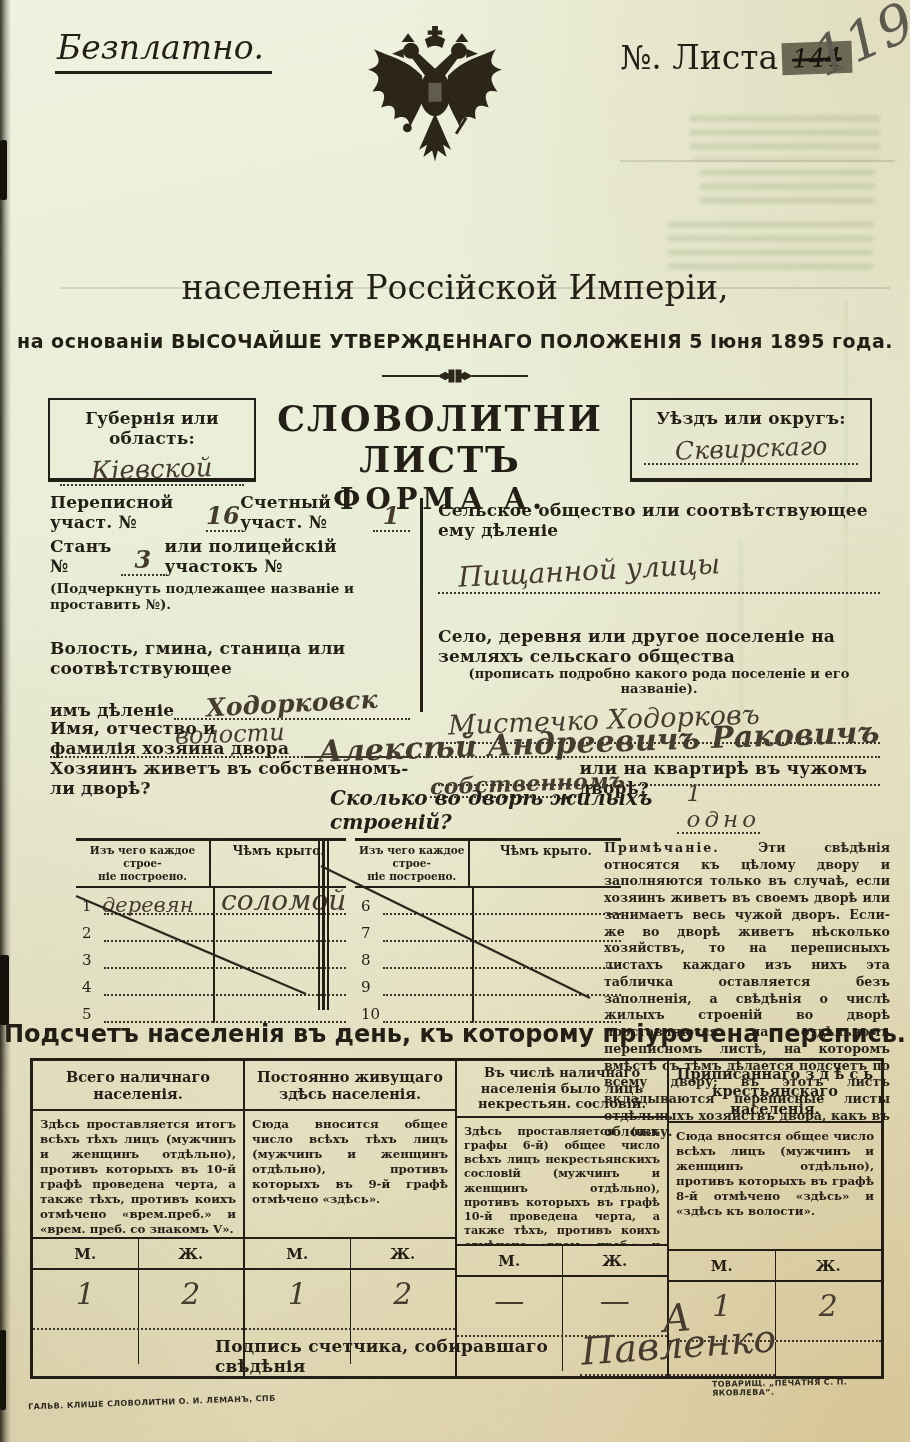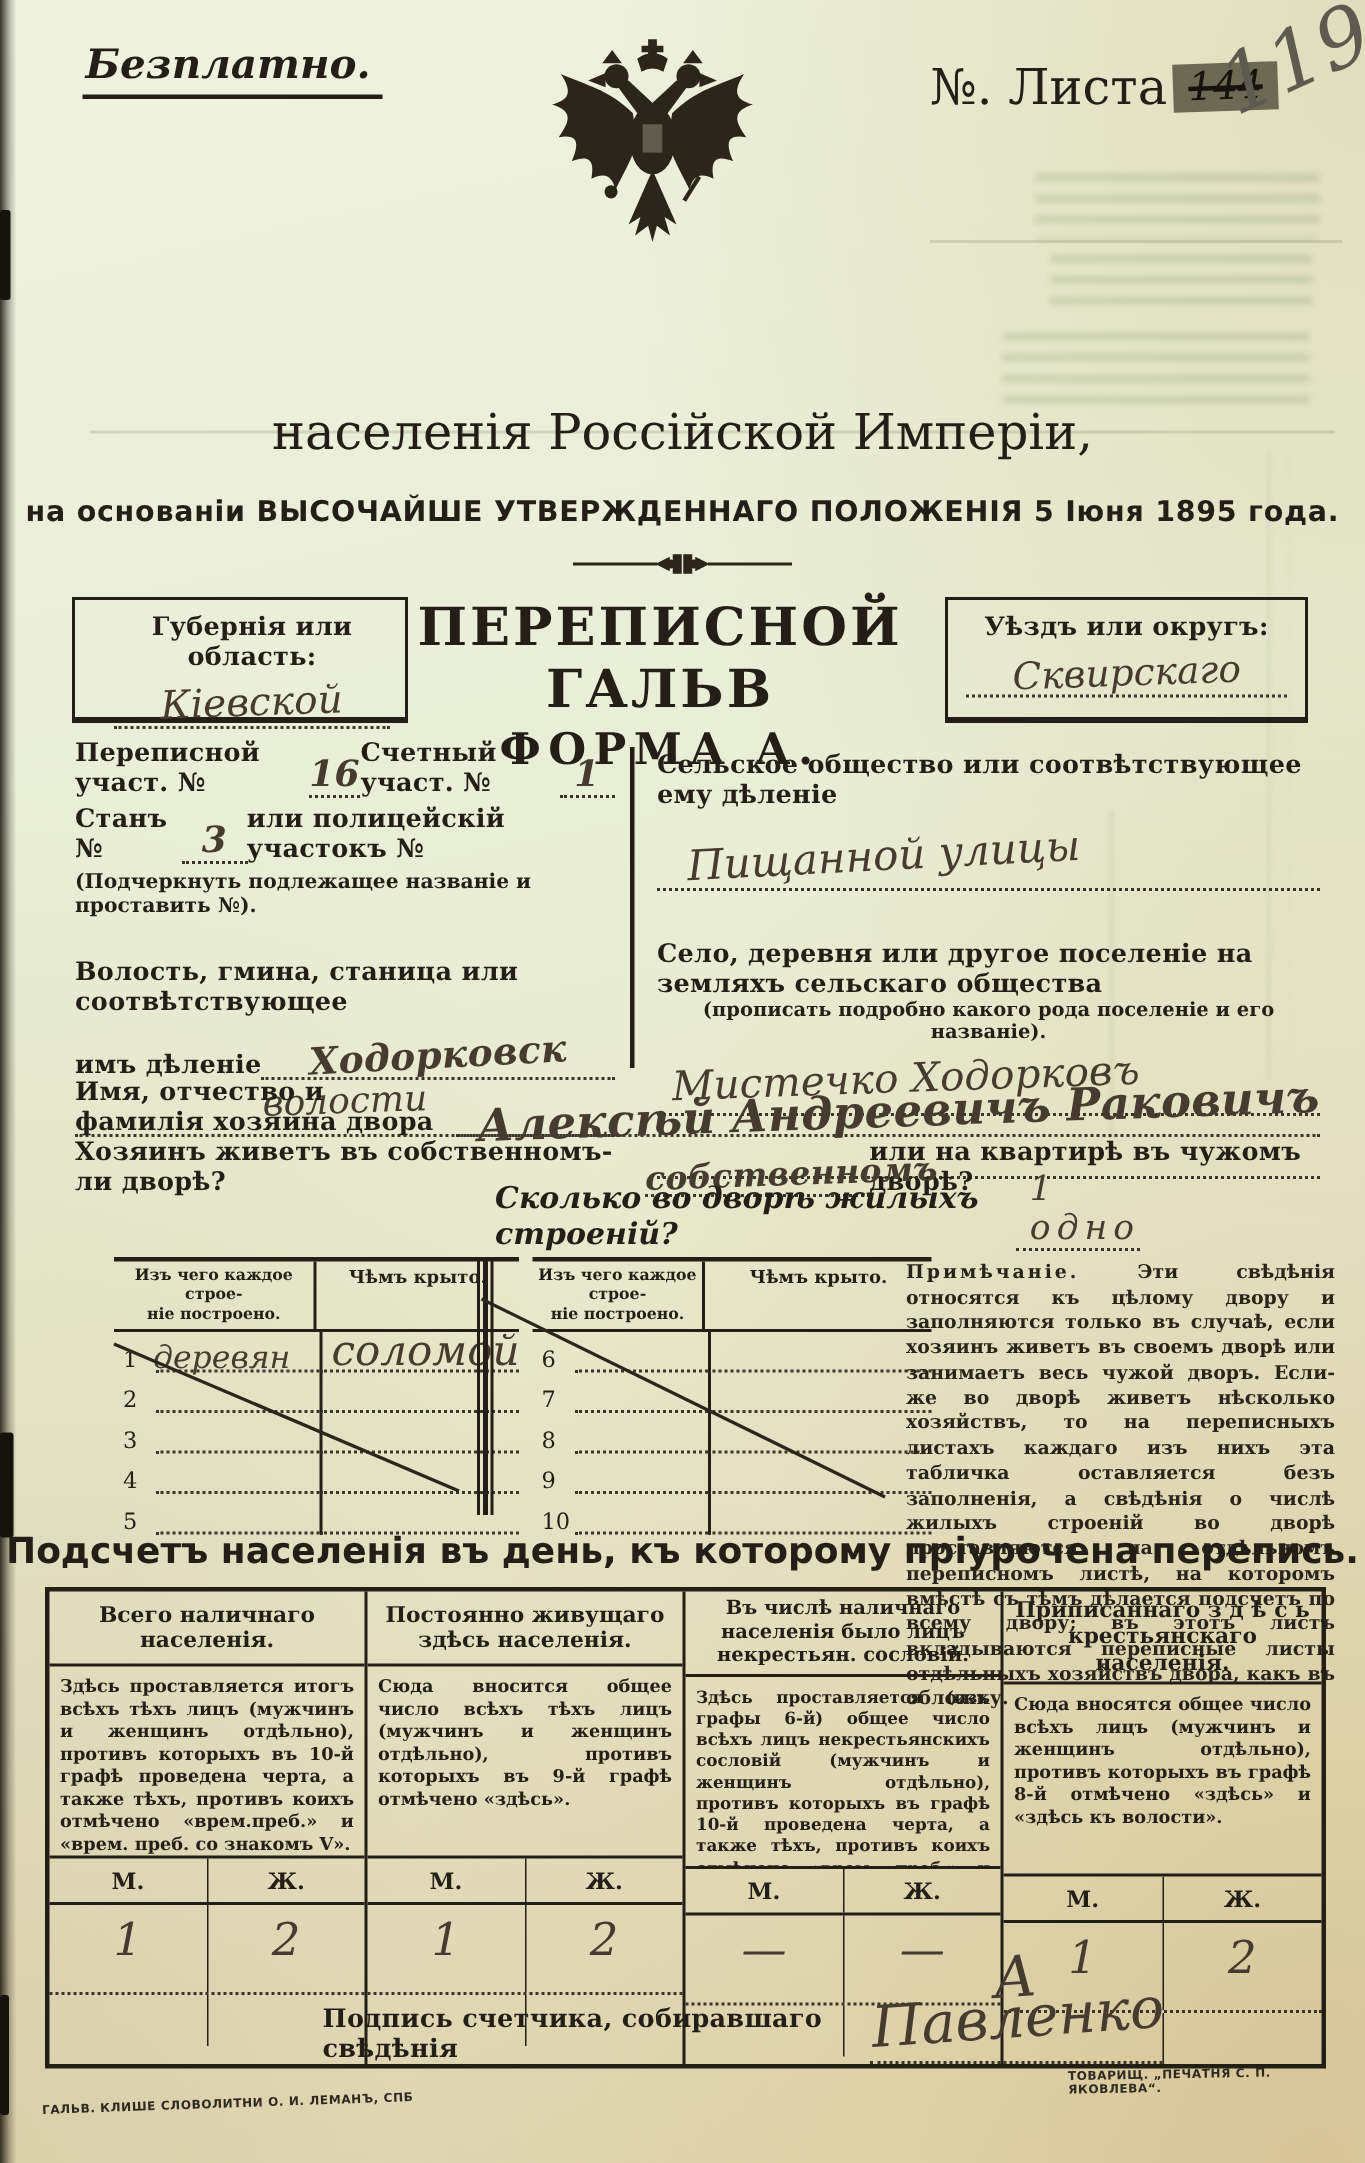--- a/index.html
+++ b/index.html
@@ -77,21 +77,21 @@
   <div class="abs edge-chunk" style="left:0;top:955px;width:9px;height:70px;"></div>
   <div class="abs edge-chunk" style="left:0;top:1330px;width:6px;height:80px;"></div>
   <div class="abs faint-line" style="left:60px;right:20px;top:287px;"></div>
   <div class="abs faint-line" style="left:620px;right:15px;top:160px;"></div>
   <div class="abs bleed" style="left:690px;top:116px;width:190px;height:44px;"></div>
   <div class="abs bleed" style="left:700px;top:170px;width:175px;height:34px;"></div>
   <div class="abs bleed" style="left:668px;top:222px;width:205px;height:48px;"></div>
   <div class="abs bleedv" style="left:845px;top:300px;width:14px;height:420px;"></div>
   <div class="abs bleedv" style="left:740px;top:540px;width:10px;height:220px;"></div>
 
-  <div class="abs serif" style="left:55px;top:28px;font-size:27px;font-style:italic;font-weight:700;border-bottom:3px solid #241f16;padding:0 8px 4px 2px;">Безплатно.</div>
+  <div class="abs serif" style="left:55px;top:28px;font-size:33px;font-style:italic;font-weight:400;border-bottom:3px solid #241f16;padding:0 8px 4px 2px;">Безплатно.</div>
 
   <div class="abs" style="left:355px;top:22px;width:160px;height:158px;">
     <svg width="160" height="158" viewBox="0 0 220 210">
       <g fill="#2b2619" stroke="none">
         <path d="M106,2 h8 v6 h6 v6 h-6 v7 h-8 v-7 h-6 v-6 h6 z"></path>
         <path d="M96,20 q14,-10 28,0 l-4,12 q-10,-6 -20,0 z"></path>
         <path d="M64,24 l9,-12 l9,12 z"></path>
         <path d="M138,24 l9,-12 l9,12 z"></path>
         <circle cx="77" cy="36" r="11"></circle>
         <path d="M67,33 l-16,7 l16,6 z"></path>
@@ -125,28 +125,28 @@
         <path d="M58,8 l8,-4 v8 z"></path>
           <path d="M92,8 l-8,-4 v8 z"></path>
         <rect x="69" y="2" width="5" height="12"></rect>
           <rect x="76" y="2" width="5" height="12"></rect>
         <circle cx="67" cy="8" r="2.5"></circle>
           <circle cx="83" cy="8" r="2.5"></circle>
       </g>
     </svg>
   </div>
 
-  <div class="abs hbox" style="left:48px;top:398px;width:204px;height:78px;padding-left:16px;">
+  <div class="abs hbox" style="left:48px;top:398px;width:204px;height:78px;">
     <div class="lbl" style="margin-top:8px;">Губернія или область:</div>
     <div style="margin:6px 10px 0;" class="dline">
       <span class="hw" style="font-size:26px;transform:rotate(-2deg);display:inline-block;">Кіевской</span>
     </div>
   </div>
   <div class="abs serif b" style="left:252px;top:398px;width:376px;text-align:center;">
-    <div style="font-size:35px;letter-spacing:2px;">ПЕРЕПИСНОЙ ГАЛЬВ</div>
+    <div style="font-size:35px;letter-spacing:2px;">СЛОВОЛИТНИ ЛИСТЪ</div>
     <div style="font-size:29px;letter-spacing:5px;margin-top:2px;">ФОРМА А.</div>
   </div>
   <div class="abs hbox" style="left:630px;top:398px;width:238px;height:78px;">
     <div class="lbl" style="margin-top:8px;">Уѣздъ или округъ:</div>
     <div style="margin:6px 12px 0;" class="dline">
       <span class="hw" style="font-size:25px;transform:rotate(-2deg);display:inline-block;">Сквирскаго</span>
     </div>
   </div>
 
   <div class="abs" style="left:420px;top:498px;width:3px;height:214px;background:#241f16;"></div>

